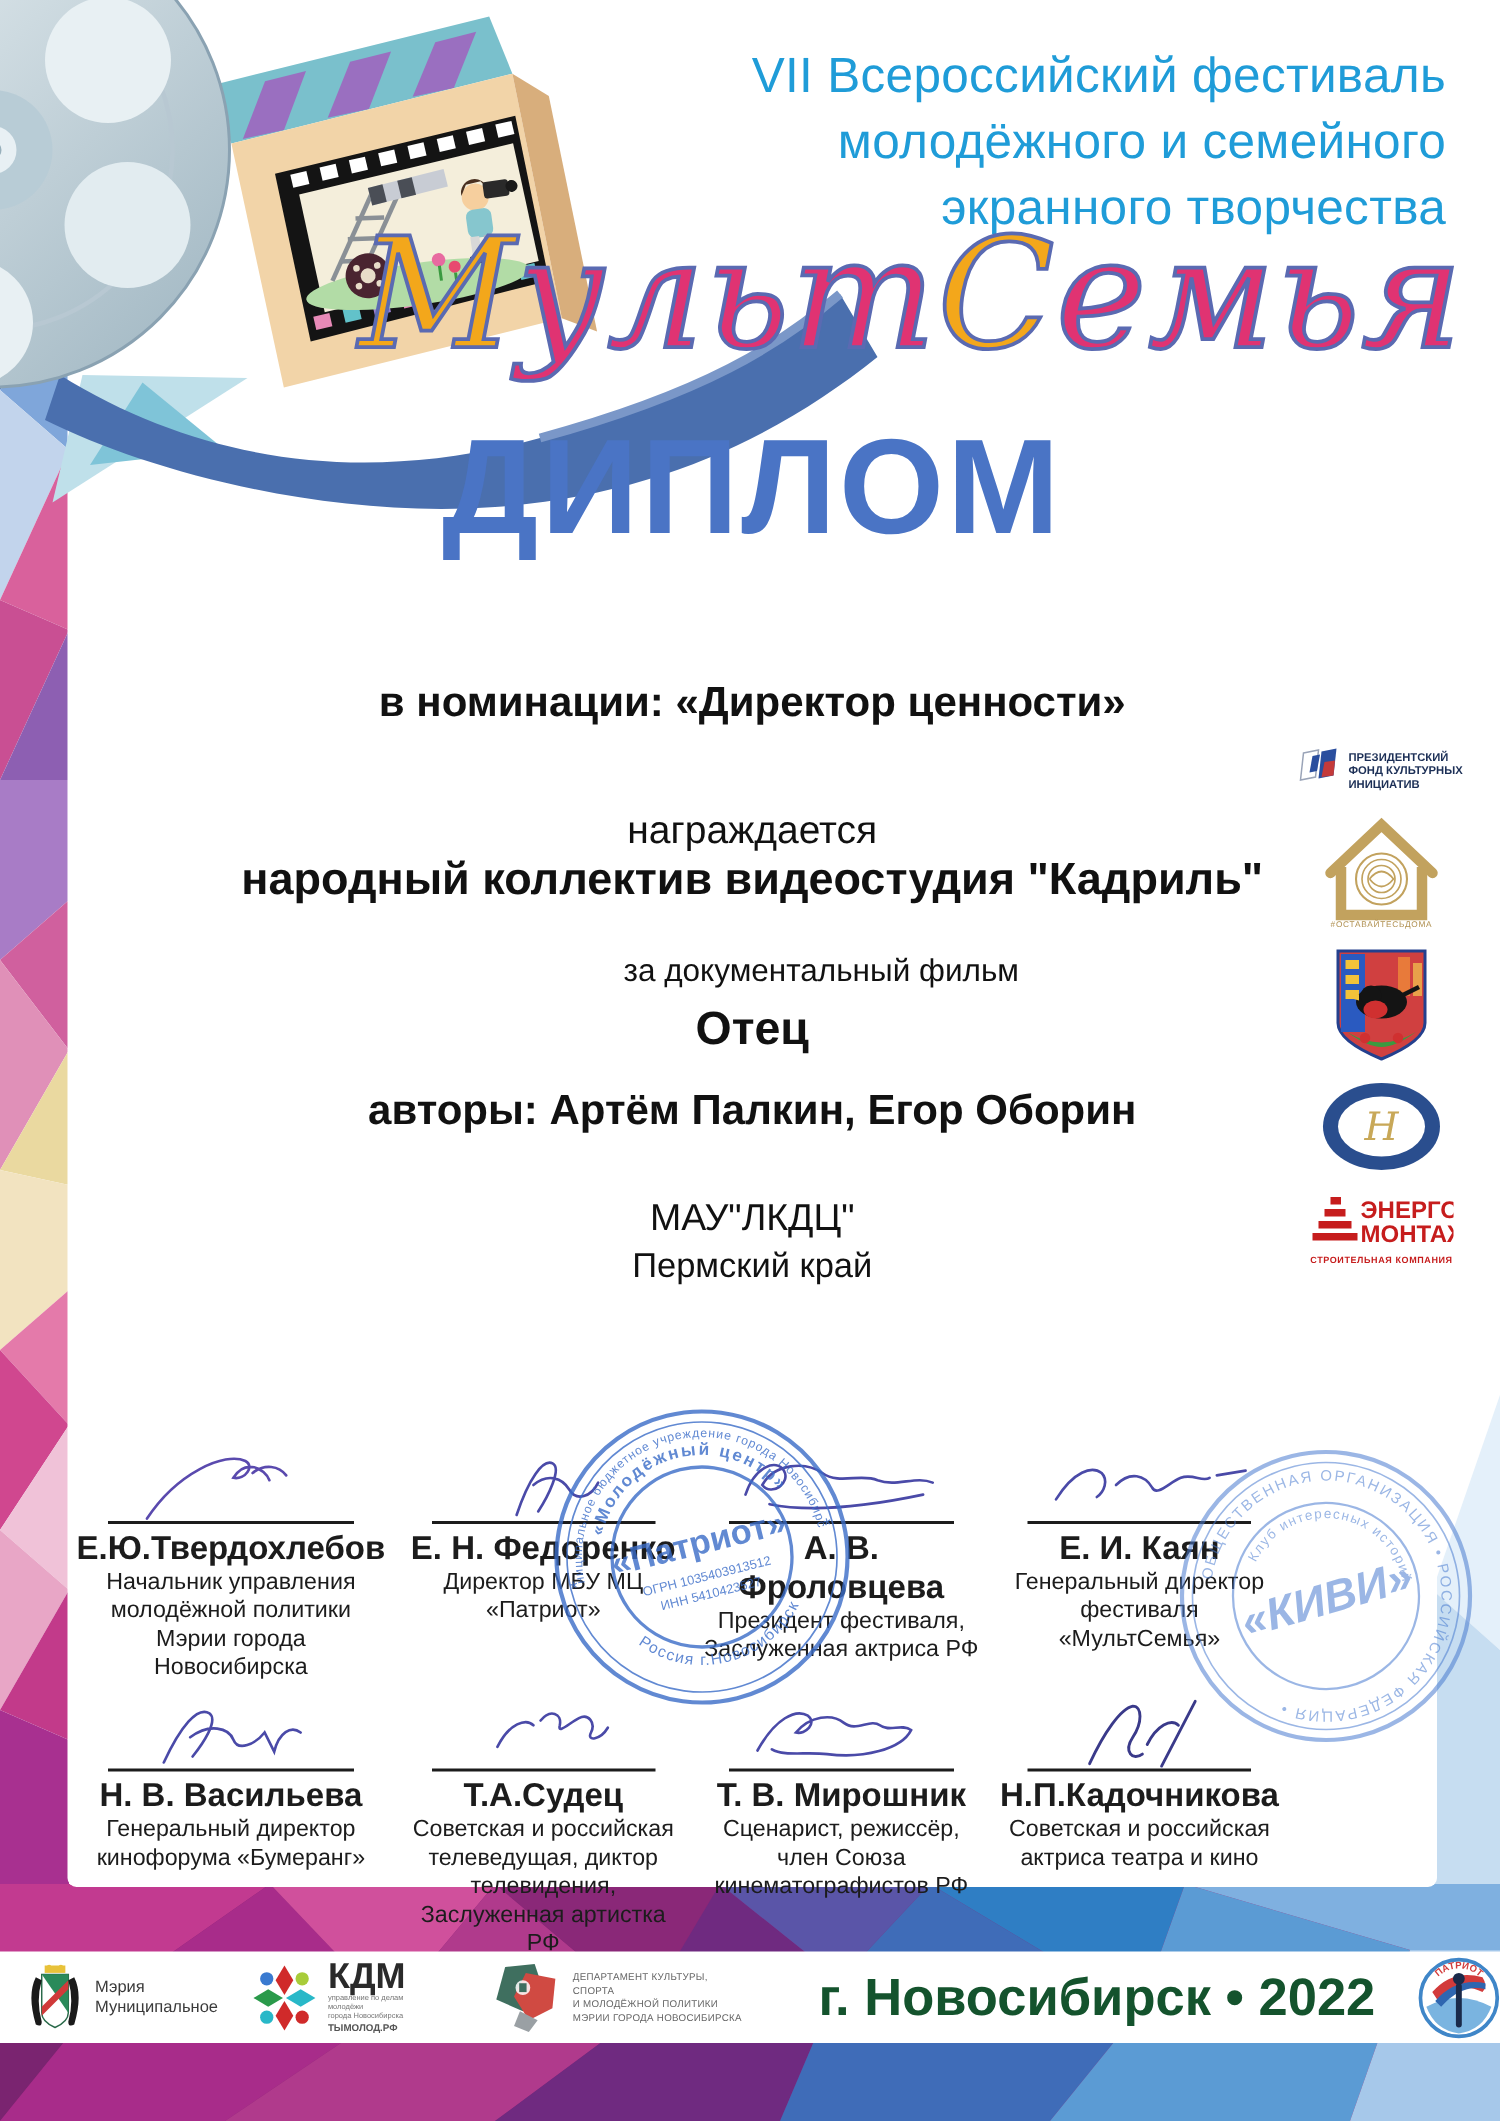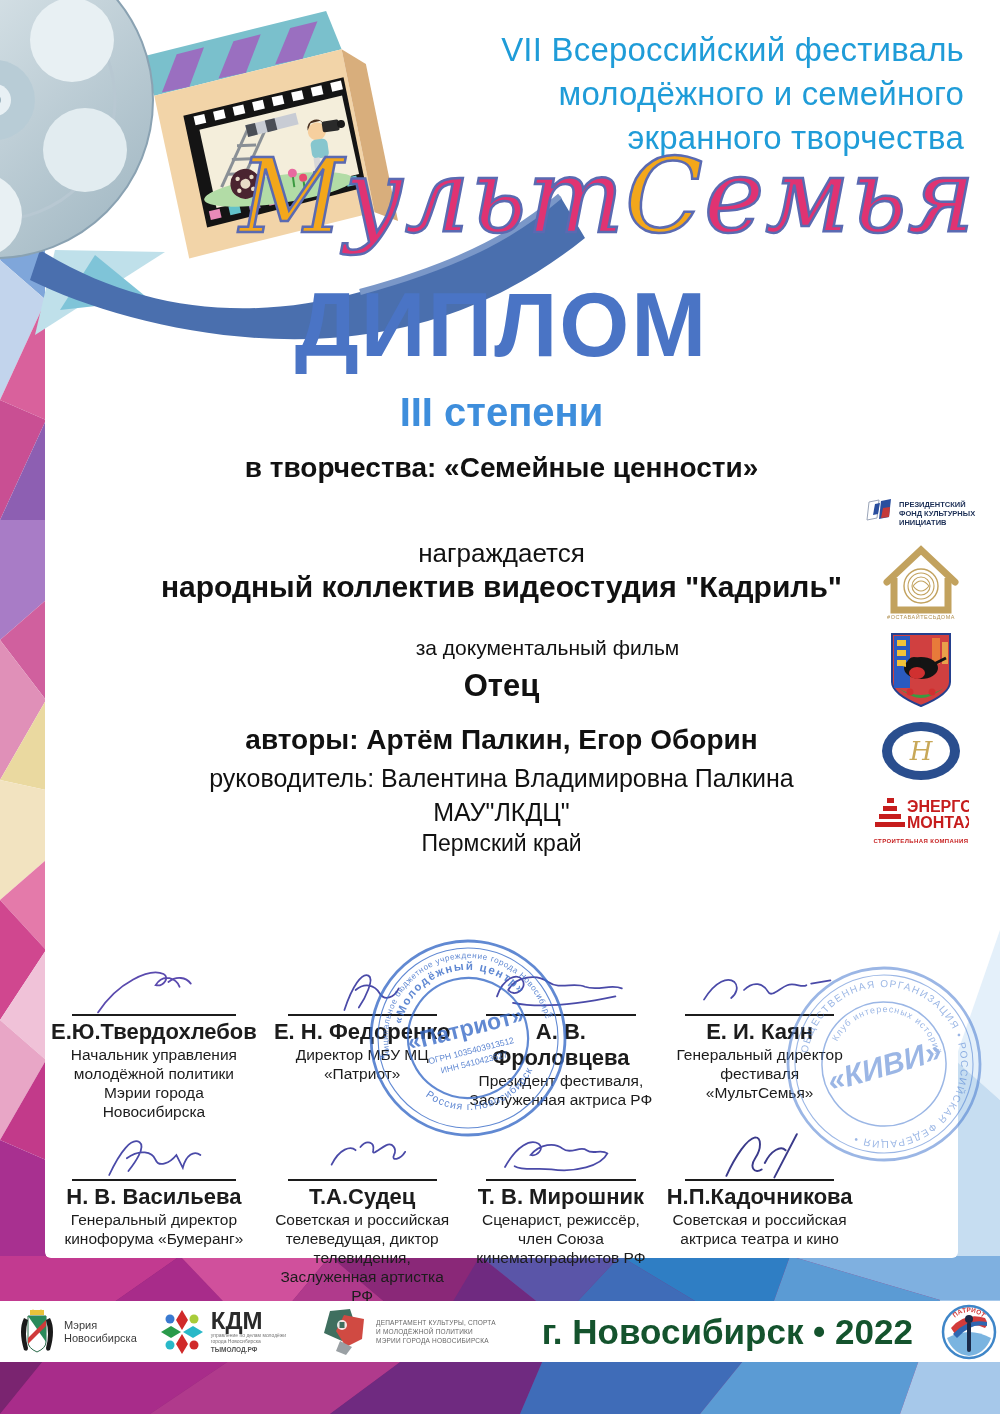--- a/index.html
+++ b/index.html
@@ -204,28 +204,26 @@
     <div>VII Всероссийский фестиваль</div>
     <div>молодёжного и семейного</div>
     <div>экранного творчества</div>
   </div>
 
   <div class="abs mslogo">
     <span class="y">М</span><span class="p">ульт</span><span class="y">С</span><span class="p">емья</span>
   </div>
 
   <div class="abs ct diplom">ДИПЛОМ</div>
-  <div class="abs ct degree">III степени</div>
-  <div class="abs ct nomination">в творчества: «Семейные ценности»</div>
+  <div class="abs ct nomination">в номинации: «Директор ценности»</div>
   <div class="abs ct awarded">награждается</div>
   <div class="abs ct recipient">народный коллектив видеостудия "Кадриль"</div>
   <div class="abs ct worktype">за документальный фильм</div>
   <div class="abs ct worktitle">Отец</div>
   <div class="abs ct authors">авторы: Артём Палкин, Егор Оборин</div>
-  <div class="abs ct supervisor">руководитель: Валентина Владимировна Палкина</div>
   <div class="abs ct org">МАУ"ЛКДЦ"</div>
   <div class="abs ct region">Пермский край</div>
 
   <div class="abs partners">
     <div class="pfki">
       <svg width="30" height="30" viewBox="0 0 30 30">
         <polygon points="4,4 14,2 12,20 2,22" fill="#ffffff" stroke="#9aa4b8" stroke-width="1"></polygon>
         <polygon points="10,6 15,5 13,16 8,17" fill="#2a4e9e"></polygon>
         <polygon points="16,3 26,1 24,19 14,21" fill="#2a4e9e"></polygon>
         <polygon points="18,10 25,9 24,19 16,20" fill="#c43a3a"></polygon>
@@ -430,21 +428,21 @@
       <circle cx="17" cy="3" r="1.5" fill="#e8c23a"></circle>
         <circle cx="25" cy="3" r="1.5" fill="#e8c23a"></circle>
       <path d="M12,8 L30,8 L30,34 Q30,40 21,44 Q12,40 12,34 Z" fill="#ffffff" stroke="#2a6a4a" stroke-width="1"></path>
       <path d="M12,8 L30,34 L30,8 Z" fill="#2a8a5a"></path>
       <path d="M12,30 L30,12 L30,18 L12,36 Z" fill="#d03a3a"></path>
       <path d="M8,10 Q2,22 8,42 Q12,44 12,40 Q8,26 12,12 Z" fill="#1a1a1a"></path>
       <path d="M34,10 Q40,22 34,42 Q30,44 30,40 Q34,26 30,12 Z" fill="#1a1a1a"></path>
     </svg>
     <div class="mayor-cap">
       <div>Мэрия</div>
-      <div>Новосибирска</div>
+      <div>Муниципальное</div>
     </div>
     <div class="kdm-block">
       <svg width="46" height="48" viewBox="0 0 46 48">
         <polygon points="23,2 29,12 23,22 17,12" fill="#d02a2a"></polygon>
         <polygon points="23,26 29,36 23,46 17,36" fill="#d02a2a"></polygon>
         <polygon points="2,24 12,18 22,24 12,30" fill="#2a9a4a"></polygon>
         <polygon points="24,24 34,18 44,24 34,30" fill="#28b8c8"></polygon>
         <circle cx="11" cy="11" r="4.5" fill="#3a7ad0"></circle>
         <circle cx="35" cy="11" r="4.5" fill="#a8cc3a"></circle>
         <circle cx="11" cy="37" r="4.5" fill="#28b8c8"></circle>

